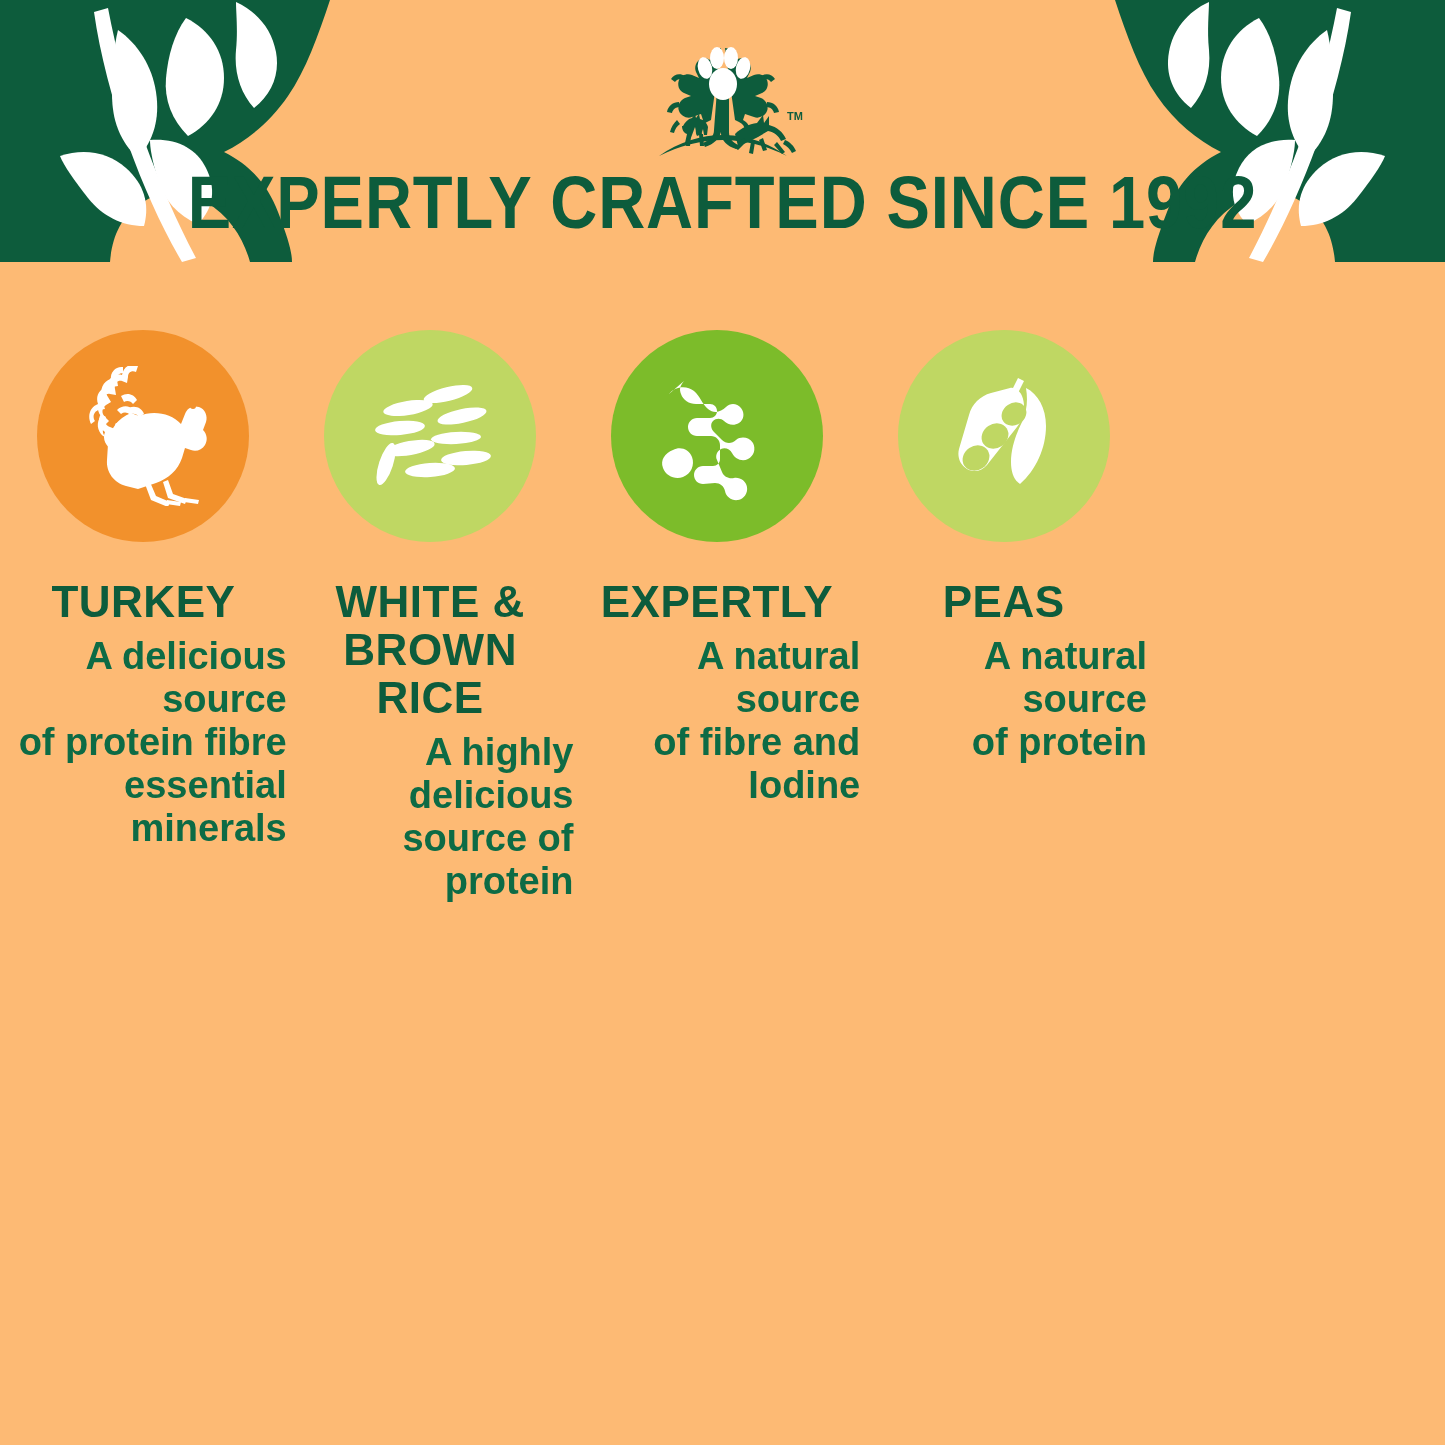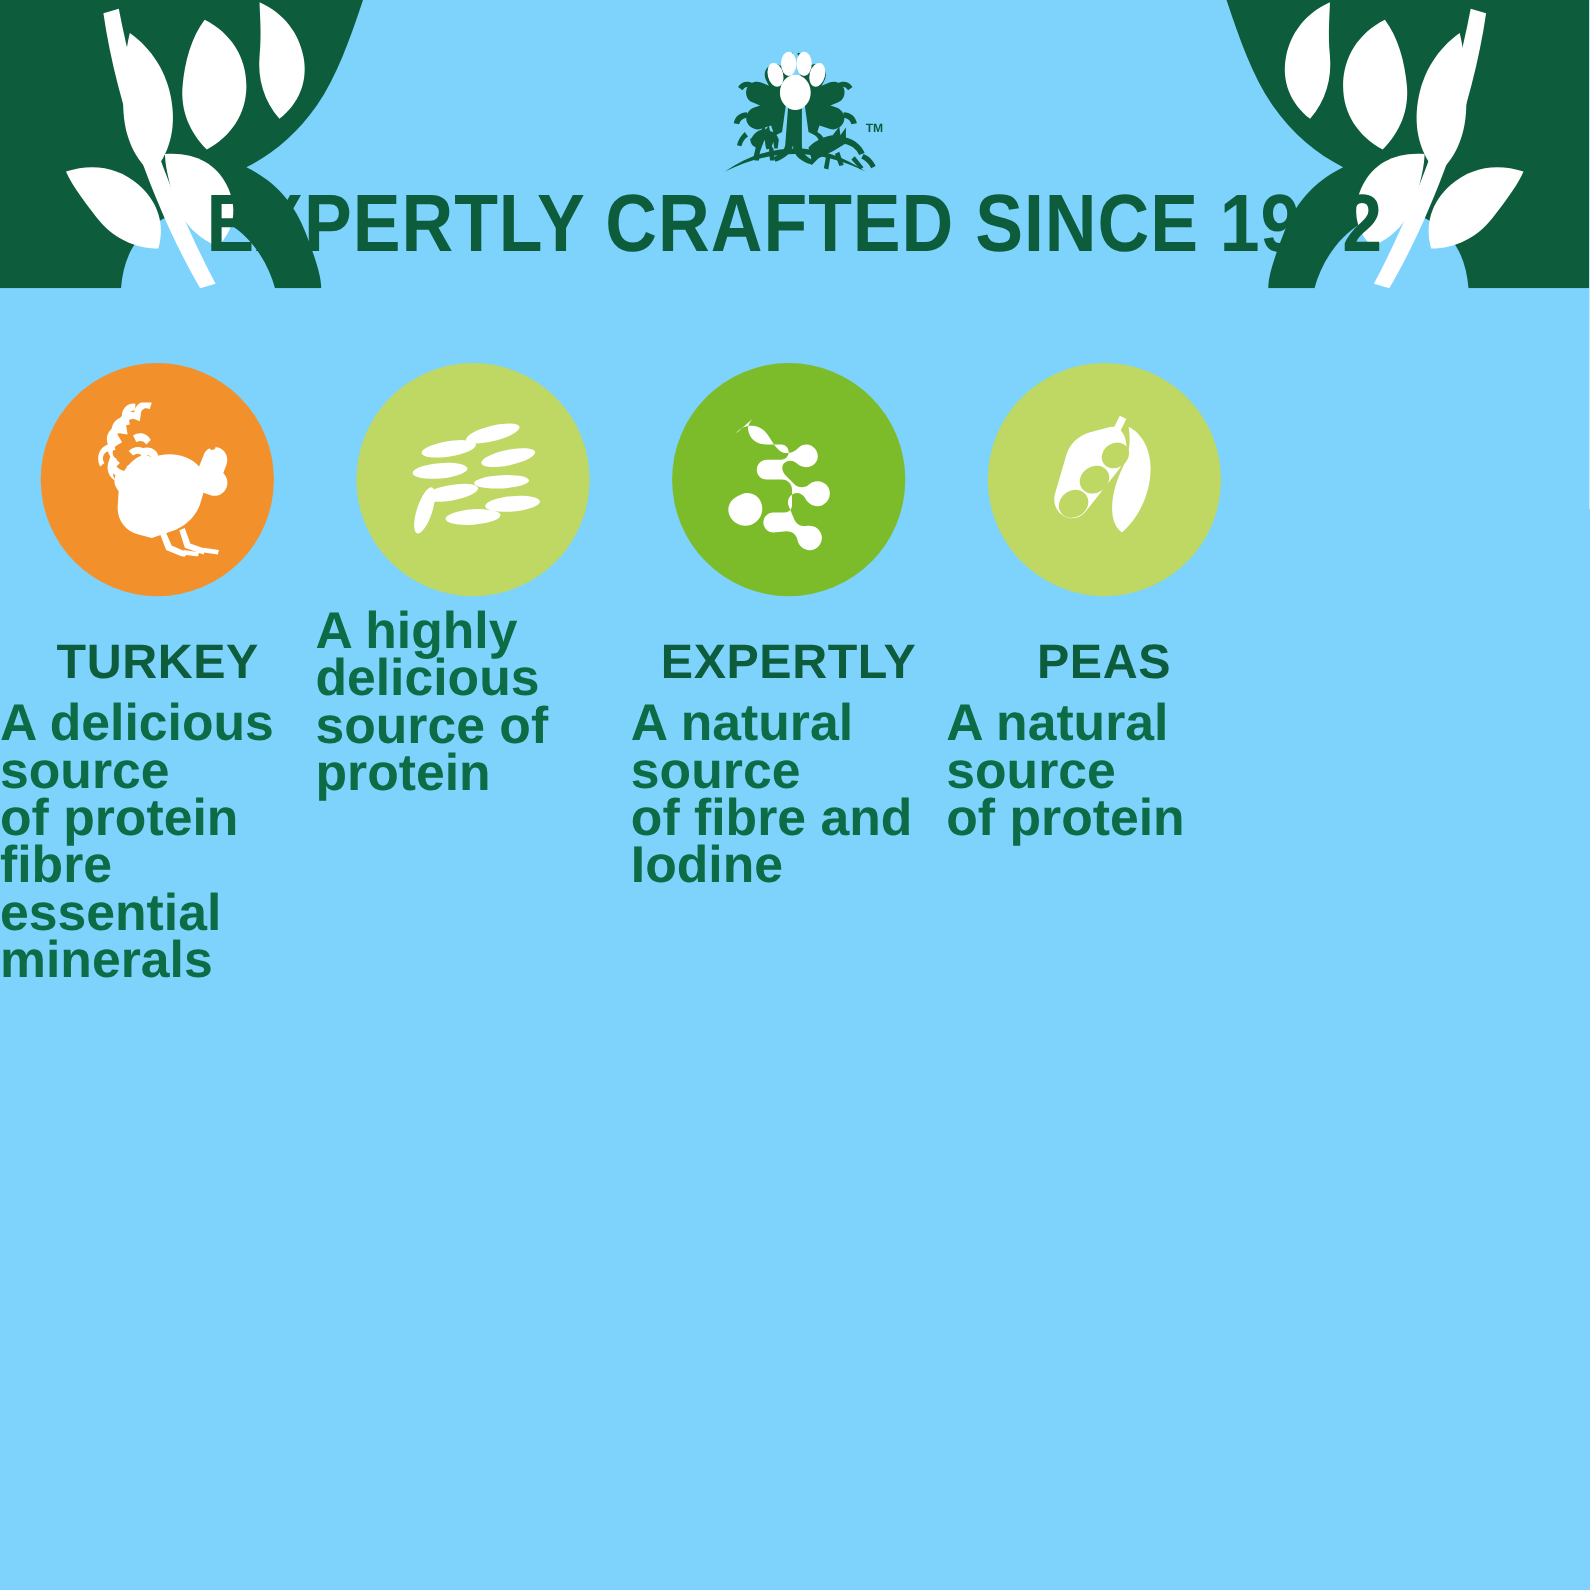--- a/index.html
+++ b/index.html
@@ -7,21 +7,21 @@
     padding: 0;
     background: #ffffff;
   }
   body {
     font-family: "Liberation Sans", sans-serif;
   }
   #page {
     position: relative;
     width: 1445px;
     height: 1445px;
-    background: #7dd3fc;
+    background: #fdba74;
     overflow: hidden;
   }
 
   
   .corner {
     position: absolute;
     top: 0;
     width: 380px;
     height: 262px;
   }
@@ -90,24 +90,24 @@
     font-size: 44px;
     line-height: 48px;
     font-weight: 700;
     letter-spacing: 0.5px;
     text-align: center;
     max-width: 470px;
   }
   .ing-desc {
     margin-top: 9px;
     color: #0d6b45;
-    font-size: 47px;
+    font-size: 38px;
     line-height: 43px;
     font-weight: 700;
-    text-align: left;
+    text-align: right;
     max-width: 470px;
   }
   .ing-desc .ln { display: block; }
 </style>
 </head>
 <body>
 
 <div id="page">
 
   <div class="corner left">
@@ -218,20 +218,21 @@
             <ellipse cx="102" cy="50" rx="25" ry="7" transform="rotate(-12 102 50)"></ellipse>
             <ellipse cx="40" cy="62" rx="25" ry="7" transform="rotate(-5 40 62)"></ellipse>
             <ellipse cx="96" cy="72" rx="25" ry="6" transform="rotate(-3 96 72)"></ellipse>
             <ellipse cx="50" cy="82" rx="25" ry="7" transform="rotate(-10 50 82)"></ellipse>
             <ellipse cx="106" cy="92" rx="25" ry="7" transform="rotate(-5 106 92)"></ellipse>
             <ellipse cx="70" cy="104" rx="25" ry="7" transform="rotate(-4 70 104)"></ellipse>
             <ellipse cx="26" cy="98" rx="7" ry="22" transform="rotate(18 26 98)"></ellipse>
           </g>
         </svg>
       </div>
+      <div class="ing-title">WHITE &amp; BROWN RICE</div>
       <div class="ing-desc">
         <span class="ln">A highly delicious</span>
         <span class="ln">source of protein</span>
       </div>
     </div>
 
     <div class="cell">
       <div class="badge" style="background:#7cbc2a">
         <svg viewBox="0 0 140 140" xmlns="http://www.w3.org/2000/svg">
           <g fill="#ffffff">

